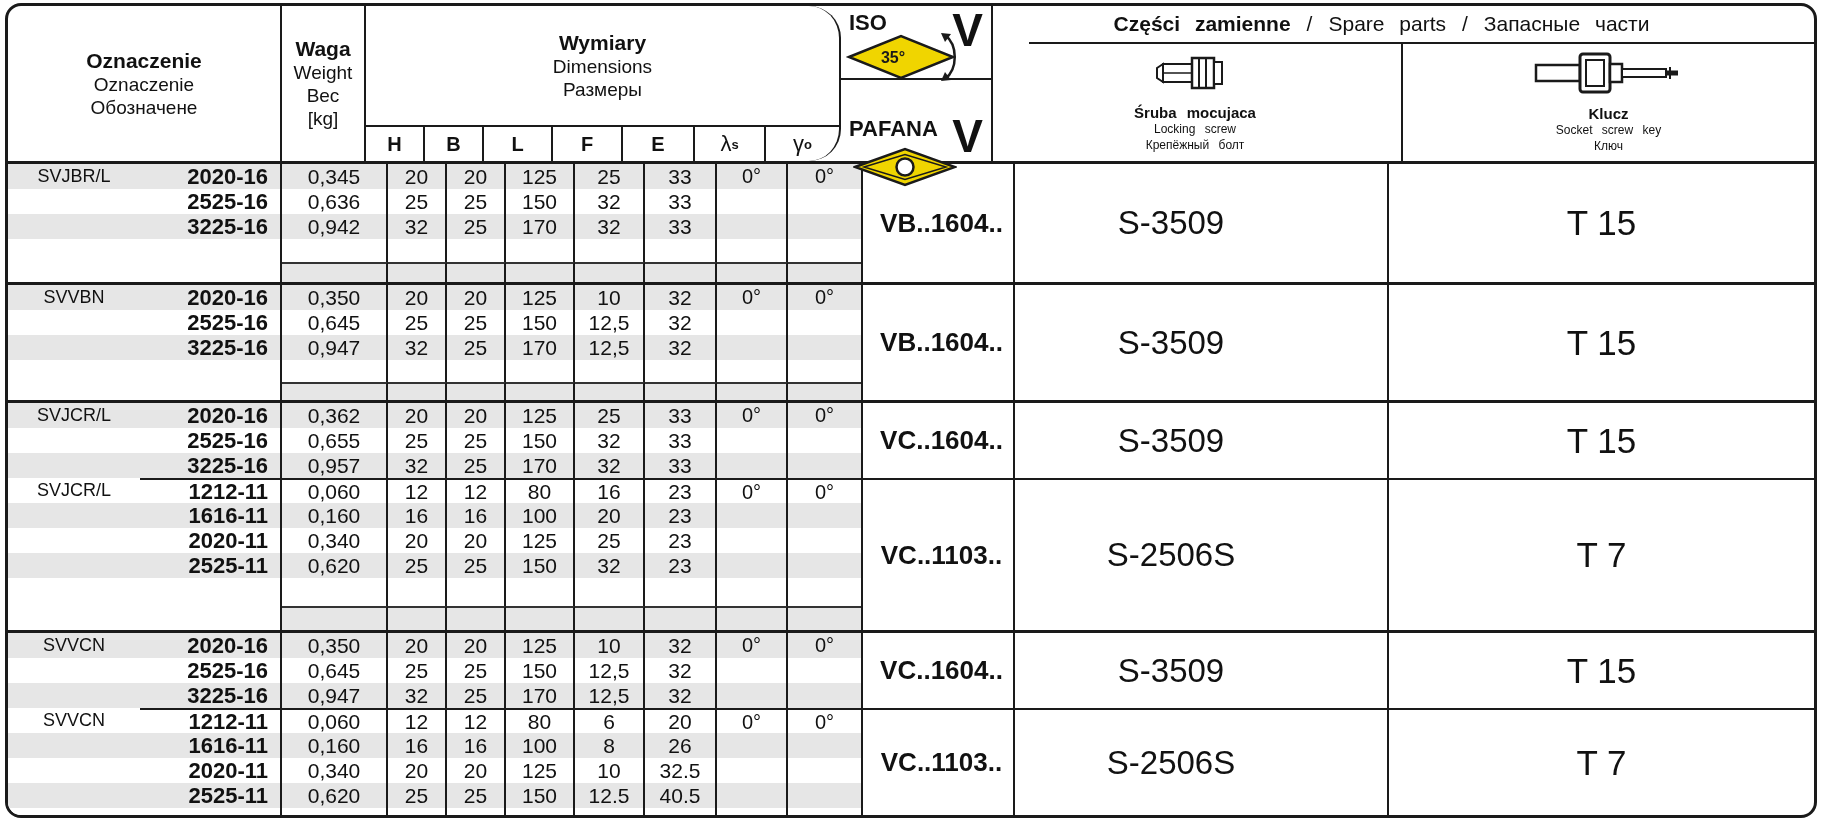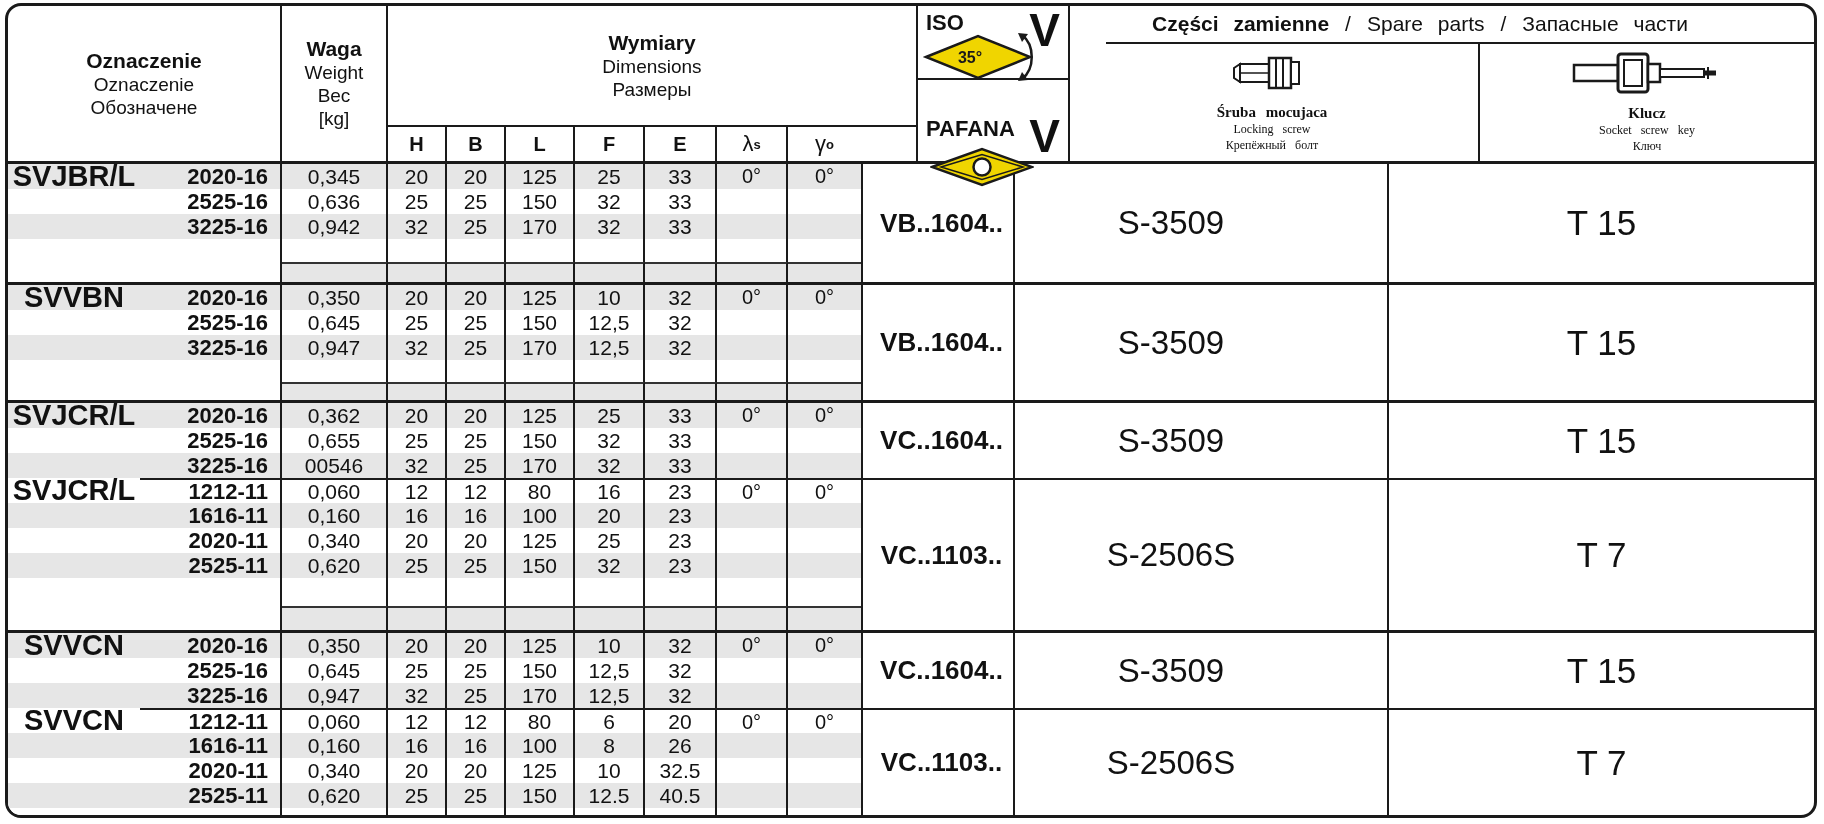--- a/index.html
+++ b/index.html
@@ -4,44 +4,44 @@
 <style>
   html,body{margin:0;padding:0;background:#fff;}
   body{width:1824px;height:824px;position:relative;font-family:"Liberation Sans","DejaVu Sans",sans-serif;color:#111;}
   *{box-sizing:border-box;}
   .sheet{position:absolute;left:5px;top:3px;width:1812px;height:815px;border:3px solid #1a1a1a;border-radius:16px;overflow:hidden;background:#fff;display:flex;flex-direction:column;}
   .vline{border-right:2px solid #1a1a1a;}
 
   
   .hdr{display:flex;height:158px;flex:none;border-bottom:3px solid #1a1a1a;}
   .h-desig{width:274px;flex:none;display:flex;flex-direction:column;justify-content:center;align-items:center;}
-  .h-waga{width:106px;flex:none;display:flex;flex-direction:column;justify-content:center;align-items:center;}
+  .h-waga{width:84px;flex:none;display:flex;flex-direction:column;justify-content:center;align-items:center;}
   .h-title{font-weight:bold;font-size:21px;line-height:24px;}
   .h-sub{font-size:19px;line-height:23px;}
-  .h-dims{width:530px;flex:none;display:flex;flex-direction:column;}
+  .h-dims{width:475px;flex:none;display:flex;flex-direction:column;border-radius:32px;}
   .h-dims-title{flex:1;display:flex;flex-direction:column;justify-content:center;align-items:center;border-bottom:2px solid #1a1a1a;}
   .h-dims-cols{height:34px;flex:none;display:flex;}
   .h-dc{display:flex;align-items:center;justify-content:center;font-weight:bold;font-size:20px;}
   .greek{font-weight:normal;font-size:22px;}
   .ssub{font-size:13px;font-weight:bold;}
   .w-h{width:59px}.w-b{width:59px}.w-l{width:69px}.w-f{width:70px}.w-e{width:72px}.w-ls{width:71px}.w-go{width:73px}
 
   .h-iso{width:152px;flex:none;display:flex;flex-direction:column;}
   .iso-cell{height:74px;flex:none;position:relative;border-bottom:2px solid #1a1a1a;}
   .paf-cell{flex:1;position:relative;margin-top:32px;}
   .box-label{position:absolute;left:8px;top:4px;font-weight:bold;font-size:22px;}
   .box-v{position:absolute;right:8px;top:0;font-weight:bold;font-size:46px;line-height:48px;}
   .iso-svg{position:absolute;left:4px;top:26px;}
   .paf-svg{position:absolute;left:12px;top:34px;}
 
   .spare{flex:1;display:flex;flex-direction:column;min-width:0;margin-left:36px;}
   .sp-title{height:38px;flex:none;display:flex;align-items:center;justify-content:center;border-bottom:2px solid #1a1a1a;font-size:21px;padding-right:80px;word-spacing:9px;}
   .sp-pl{font-weight:bold;}
   .sp-sep{margin:0 16px;}
-  .sp-cells{flex:1;display:flex;font-family:Liberation Serif, serif;}
+  .sp-cells{flex:1;display:flex;}
   .sp-screw{width:374px;flex:none;display:flex;flex-direction:column;align-items:center;justify-content:center;padding-right:40px;}
   .sp-key{flex:1;display:flex;flex-direction:column;align-items:center;justify-content:center;}
   .sp-icon{margin-bottom:10px;}
   .sp-lbl{text-align:center;word-spacing:6px;}
   .sp-l1{font-weight:bold;font-size:15px;line-height:17px;}
   .sp-l2{font-size:12px;line-height:16px;}
 
   
   .groups{flex:1;display:flex;flex-direction:column;min-height:0;}
   .group{display:flex;flex:none;}
@@ -52,21 +52,21 @@
   .group:nth-child(3){height:78px;}
   .group:nth-child(4){height:152px;}
   .group:nth-child(5){height:78px;}
   .group:nth-child(6){flex:1;}
   .ltable{width:855px;flex:none;display:flex;flex-direction:column;border-right:2px solid #1a1a1a;}
   .drow{display:flex;height:25px;flex:none;}
   .drow.gz{background:#e6e6e6;}
   .drow.fl{flex:1.2;height:auto;min-height:0;background:#fff;}
   .drow.f2{flex:1;}
   .cell{display:flex;align-items:center;justify-content:center;font-size:21px;overflow:hidden;}
-  .c-name{width:132px;font-weight:bold;font-size:29px;}
+  .c-name{width:132px;font-weight:normal;font-size:18px;}
   .c-size{width:142px;justify-content:flex-end;padding-right:12px;font-weight:bold;font-size:22px;}
   .c-w{width:106px;}
   .c-h{width:59px}.c-b{width:59px}.c-l{width:69px}.c-f{width:70px}.c-e{width:72px}
   .c-ls{width:71px}.c-go{width:73px}
   .deg{font-size:20px;align-items:flex-start;padding-top:1px;}
   .fg{background:#e6e6e6;border-top:2px solid #333;}
   .group.thin .drow:first-child .cell:not(.c-name){border-top:2px solid #1a1a1a;}
   .insert{width:152px;flex:none;display:flex;align-items:center;padding-left:7px;font-weight:bold;font-size:26px;border-right:2px solid #1a1a1a;}
   .screwv{width:374px;flex:none;display:flex;align-items:center;justify-content:center;padding-right:60px;font-size:33px;border-right:2px solid #1a1a1a;}
   .keyv{flex:1;display:flex;align-items:center;justify-content:center;font-size:35px;}
@@ -340,21 +340,21 @@
             <div class="cell c-b vline">25</div>
             <div class="cell c-l vline">150</div>
             <div class="cell c-f vline">32</div>
             <div class="cell c-e vline">33</div>
             <div class="cell c-ls vline deg"></div>
             <div class="cell c-go deg"></div>
           </div>
           <div class="drow gz">
             <div class="cell c-name"></div>
             <div class="cell c-size vline">3225-16</div>
-            <div class="cell c-w vline">00546</div>
+            <div class="cell c-w vline">0,957</div>
             <div class="cell c-h vline">32</div>
             <div class="cell c-b vline">25</div>
             <div class="cell c-l vline">170</div>
             <div class="cell c-f vline">32</div>
             <div class="cell c-e vline">33</div>
             <div class="cell c-ls vline deg"></div>
             <div class="cell c-go deg"></div>
           </div>
         </div>
         <div class="cell insert">VC..1604..</div>

